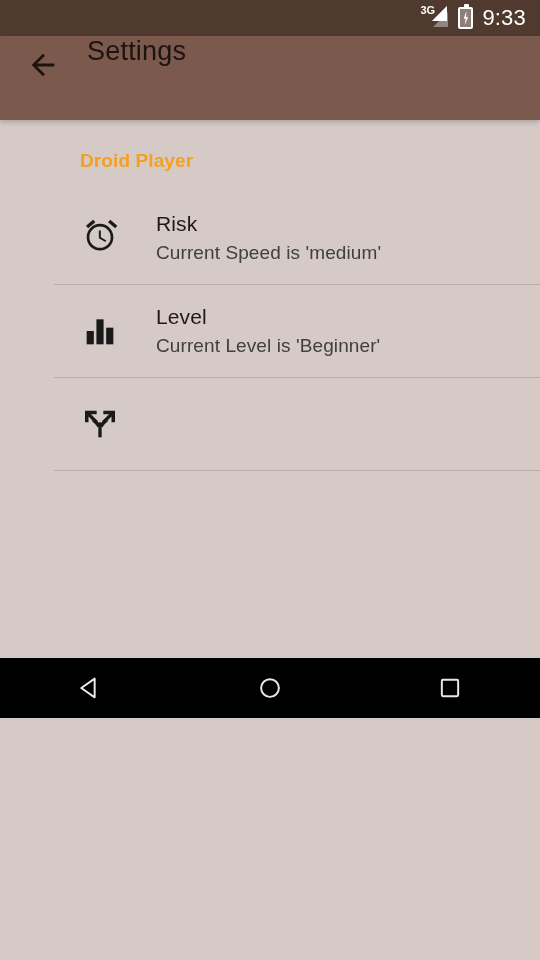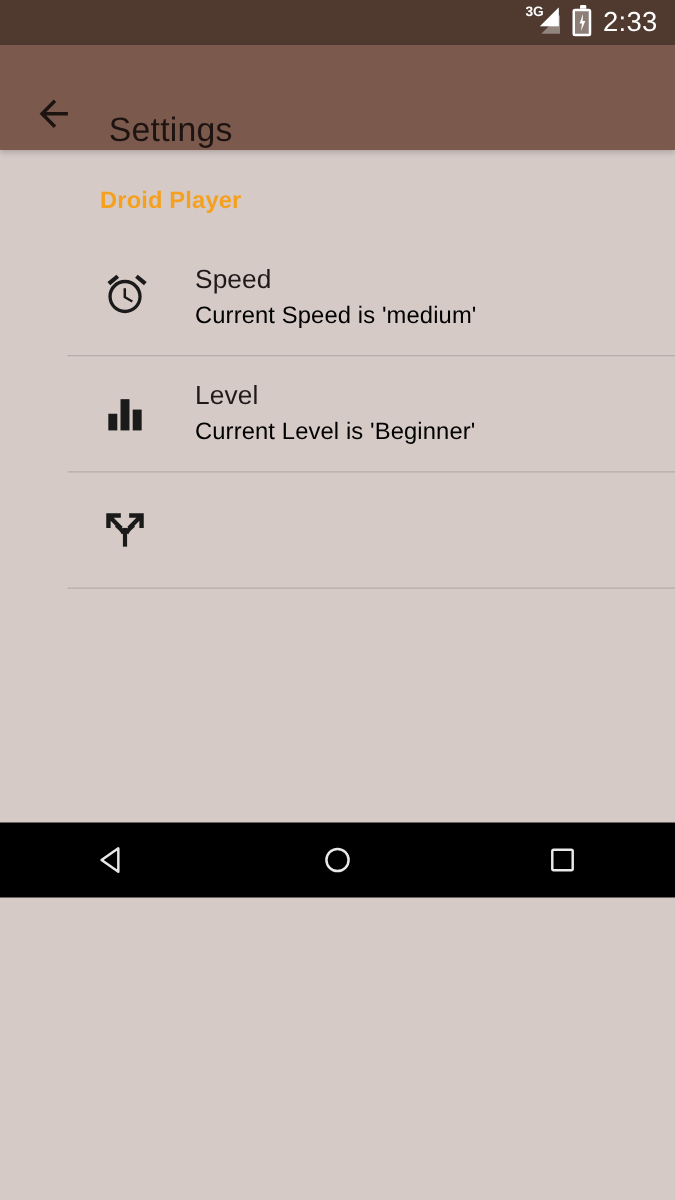--- a/index.html
+++ b/index.html
@@ -54,21 +54,21 @@
   #clock {
     font-size:22px; color:#ffffff; font-weight:normal;
     letter-spacing:0.2px; line-height:22px;
   }
 
   
   #app-bar {
     position:absolute; top:36px; left:0;
     width:540px; height:84px;
     background:#7b5a4d;
-    display:flex; align-items:flex-end;
+    display:flex; align-items:flex-start;
     box-shadow:0 2px 5px rgba(0,0,0,0.20);
     z-index:5;
   }
   #back-button {
     width:58px; height:58px; margin-left:14px;
     display:flex; align-items:center; justify-content:center;
     cursor:pointer;
   }
   .back-arrow { display:block; }
   #app-bar-title {
@@ -98,21 +98,21 @@
   }
   .pref-icon {
     width:112px; min-width:112px;
     display:flex; align-items:center; justify-content:center;
   }
   .pref-text { display:flex; flex-direction:column; justify-content:center; }
   .pref-title {
     font-size:21px; color:#20191a; line-height:25px; letter-spacing:0.1px;
   }
   .pref-summary {
-    font-size:19px; color:#000000; line-height:24px; margin-top:5px; letter-spacing:0.1px;
+    font-size:19px; color:#404040; line-height:24px; margin-top:5px; letter-spacing:0.1px;
   }
   .divider {
     height:1px; background:#b9adaa; margin:0 10px;
   }
 
   
   #nav-bar {
     position:absolute; bottom:0; left:0;
     width:540px; height:60px; background:#000000;
     display:flex; align-items:center; justify-content:space-around;
@@ -137,21 +137,21 @@
         <svg width="30" height="24" style="position:absolute;right:1px;bottom:3px;">
           <polygon points="29,18 29,3 14,18" fill="#ffffff"></polygon>
           <polygon points="29,18 29,3 14,18" fill="rgba(255,255,255,0.45)"></polygon>
         </svg>
       </div>
 
       <div class="battery">
         <span class="bolt"></span>
       </div>
 
-      <div id="clock">2:33</div>
+      <div id="clock">9:33</div>
     </div>
   </div>
 
   <div id="app-bar">
     <div id="back-button">
       <svg class="back-arrow" width="34" height="34" viewBox="0 0 24 24">
         <path d="M20 11H7.8l5.6-5.6L12 4l-8 8 8 8 1.4-1.4L7.8 13H20v-2z" fill="#1d1411"></path>
       </svg>
     </div>
     <div id="app-bar-title">Settings</div>
@@ -165,21 +165,21 @@
 
       <div class="pref-item">
         <div class="pref-icon">
           <svg width="40" height="40" viewBox="0 0 24 24">
             <path d="M12.01 3.5c-4.42 0-7.99 3.58-7.99 8s3.57 8 7.99 8c4.42 0 8-3.58 8-8s-3.58-8-8-8zm.01 14.4c-3.53 0-6.4-2.87-6.4-6.4s2.87-6.4 6.4-6.4 6.4 2.87 6.4 6.4-2.87 6.4-6.4 6.4z" fill="#1a1a1a"></path>
             <path d="M12.5 7.5h-1.2v4.6l3.9 2.35.6-1.0-3.3-1.95z" fill="#1a1a1a"></path>
             <path d="M7.88 1.03 3.6 4.6l1.29 1.53 4.28-3.57zM22.4 4.6l-4.28-3.57-1.29 1.53 4.28 3.57z" fill="#1a1a1a"></path>
           </svg>
         </div>
         <div class="pref-text">
-          <div class="pref-title">Speed</div>
+          <div class="pref-title">Risk</div>
           <div class="pref-summary">Current Speed is 'medium'</div>
         </div>
       </div>
       <div class="divider"></div>
 
       <div class="pref-item">
         <div class="pref-icon">
           <svg width="40" height="40" viewBox="0 0 24 24">
             <rect x="4" y="12" width="4.3" height="8" fill="#1a1a1a"></rect>
             <rect x="9.85" y="5" width="4.3" height="15" fill="#1a1a1a"></rect>

